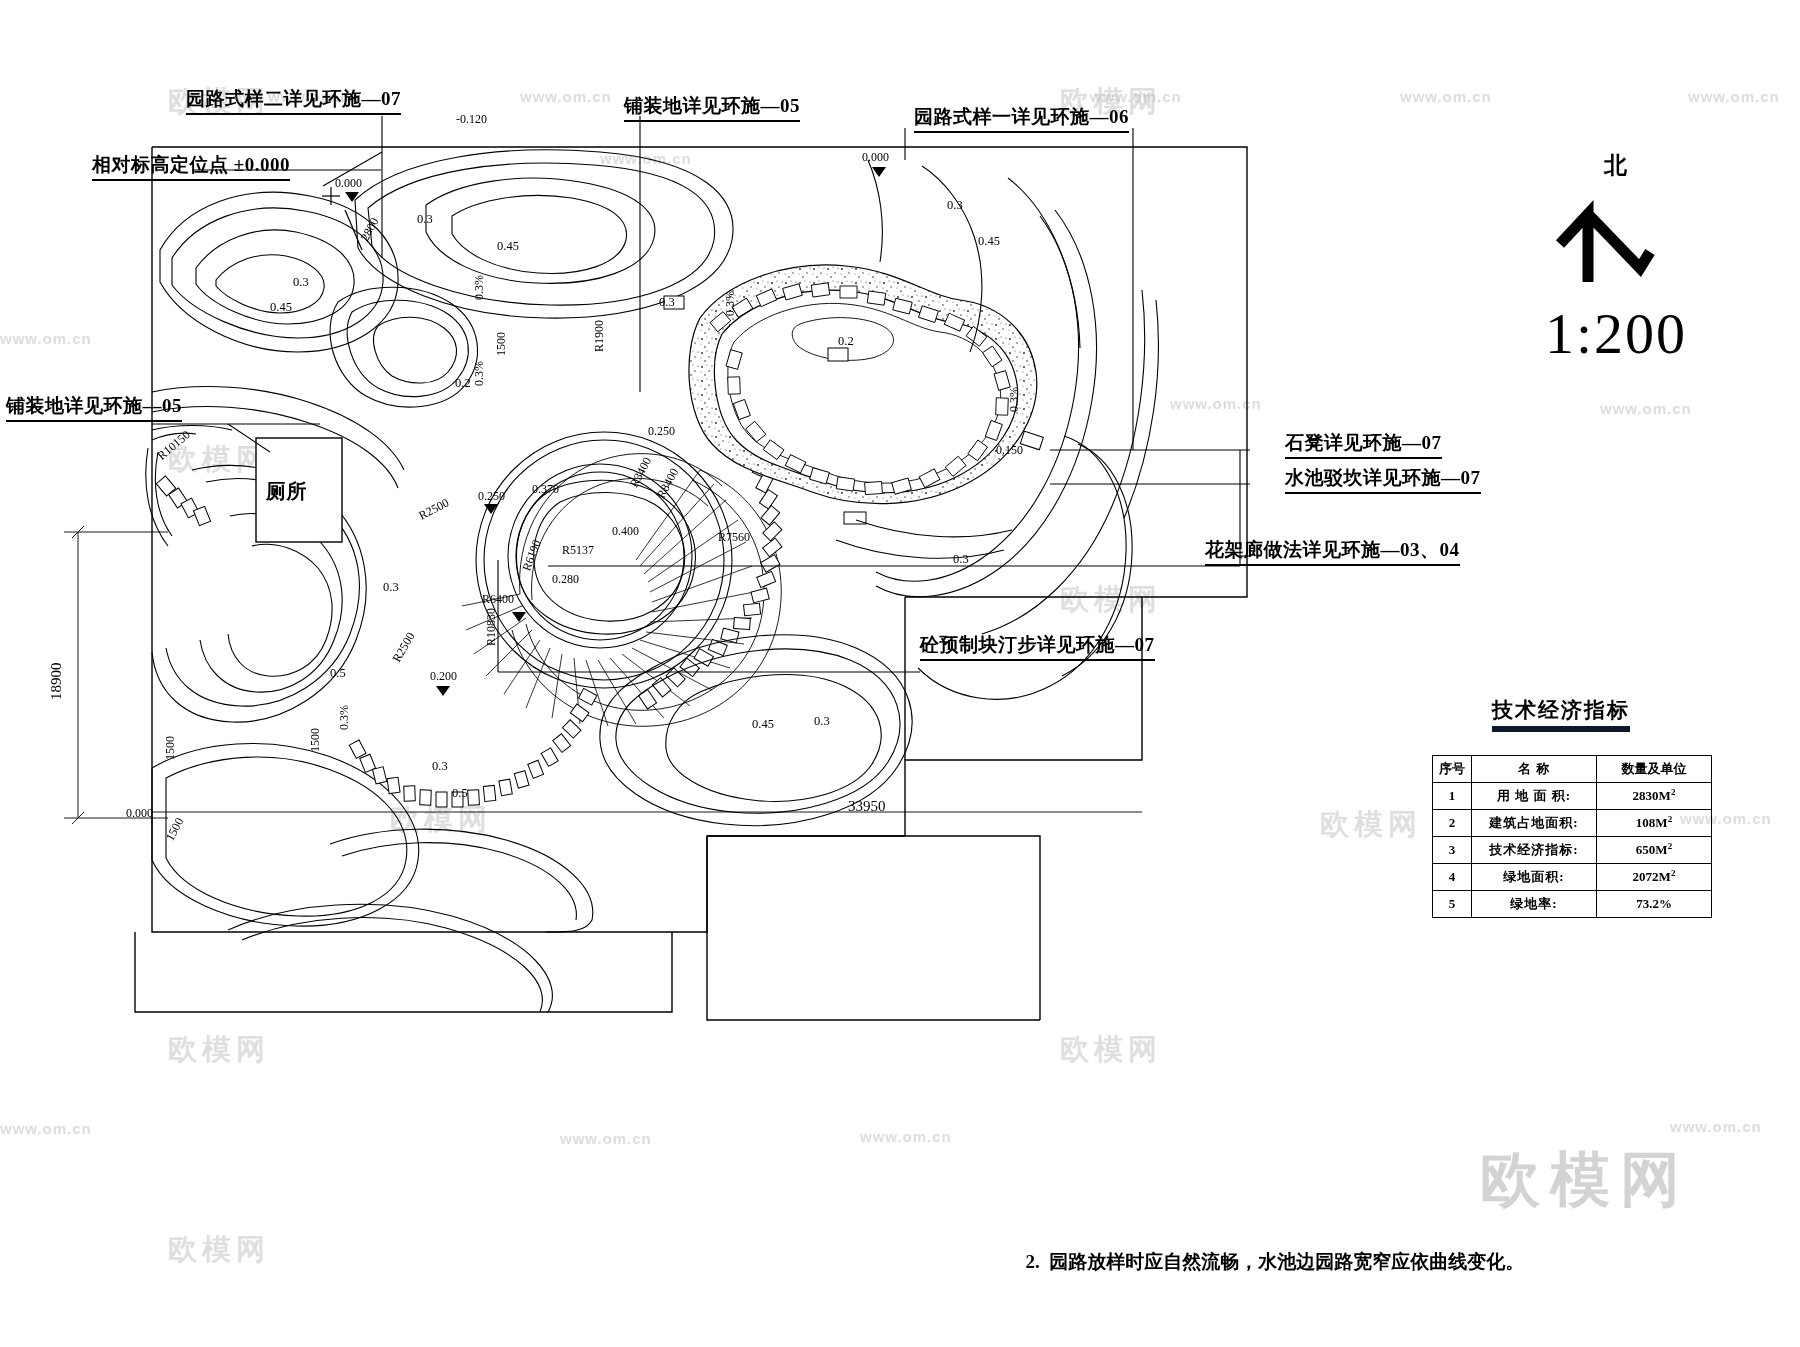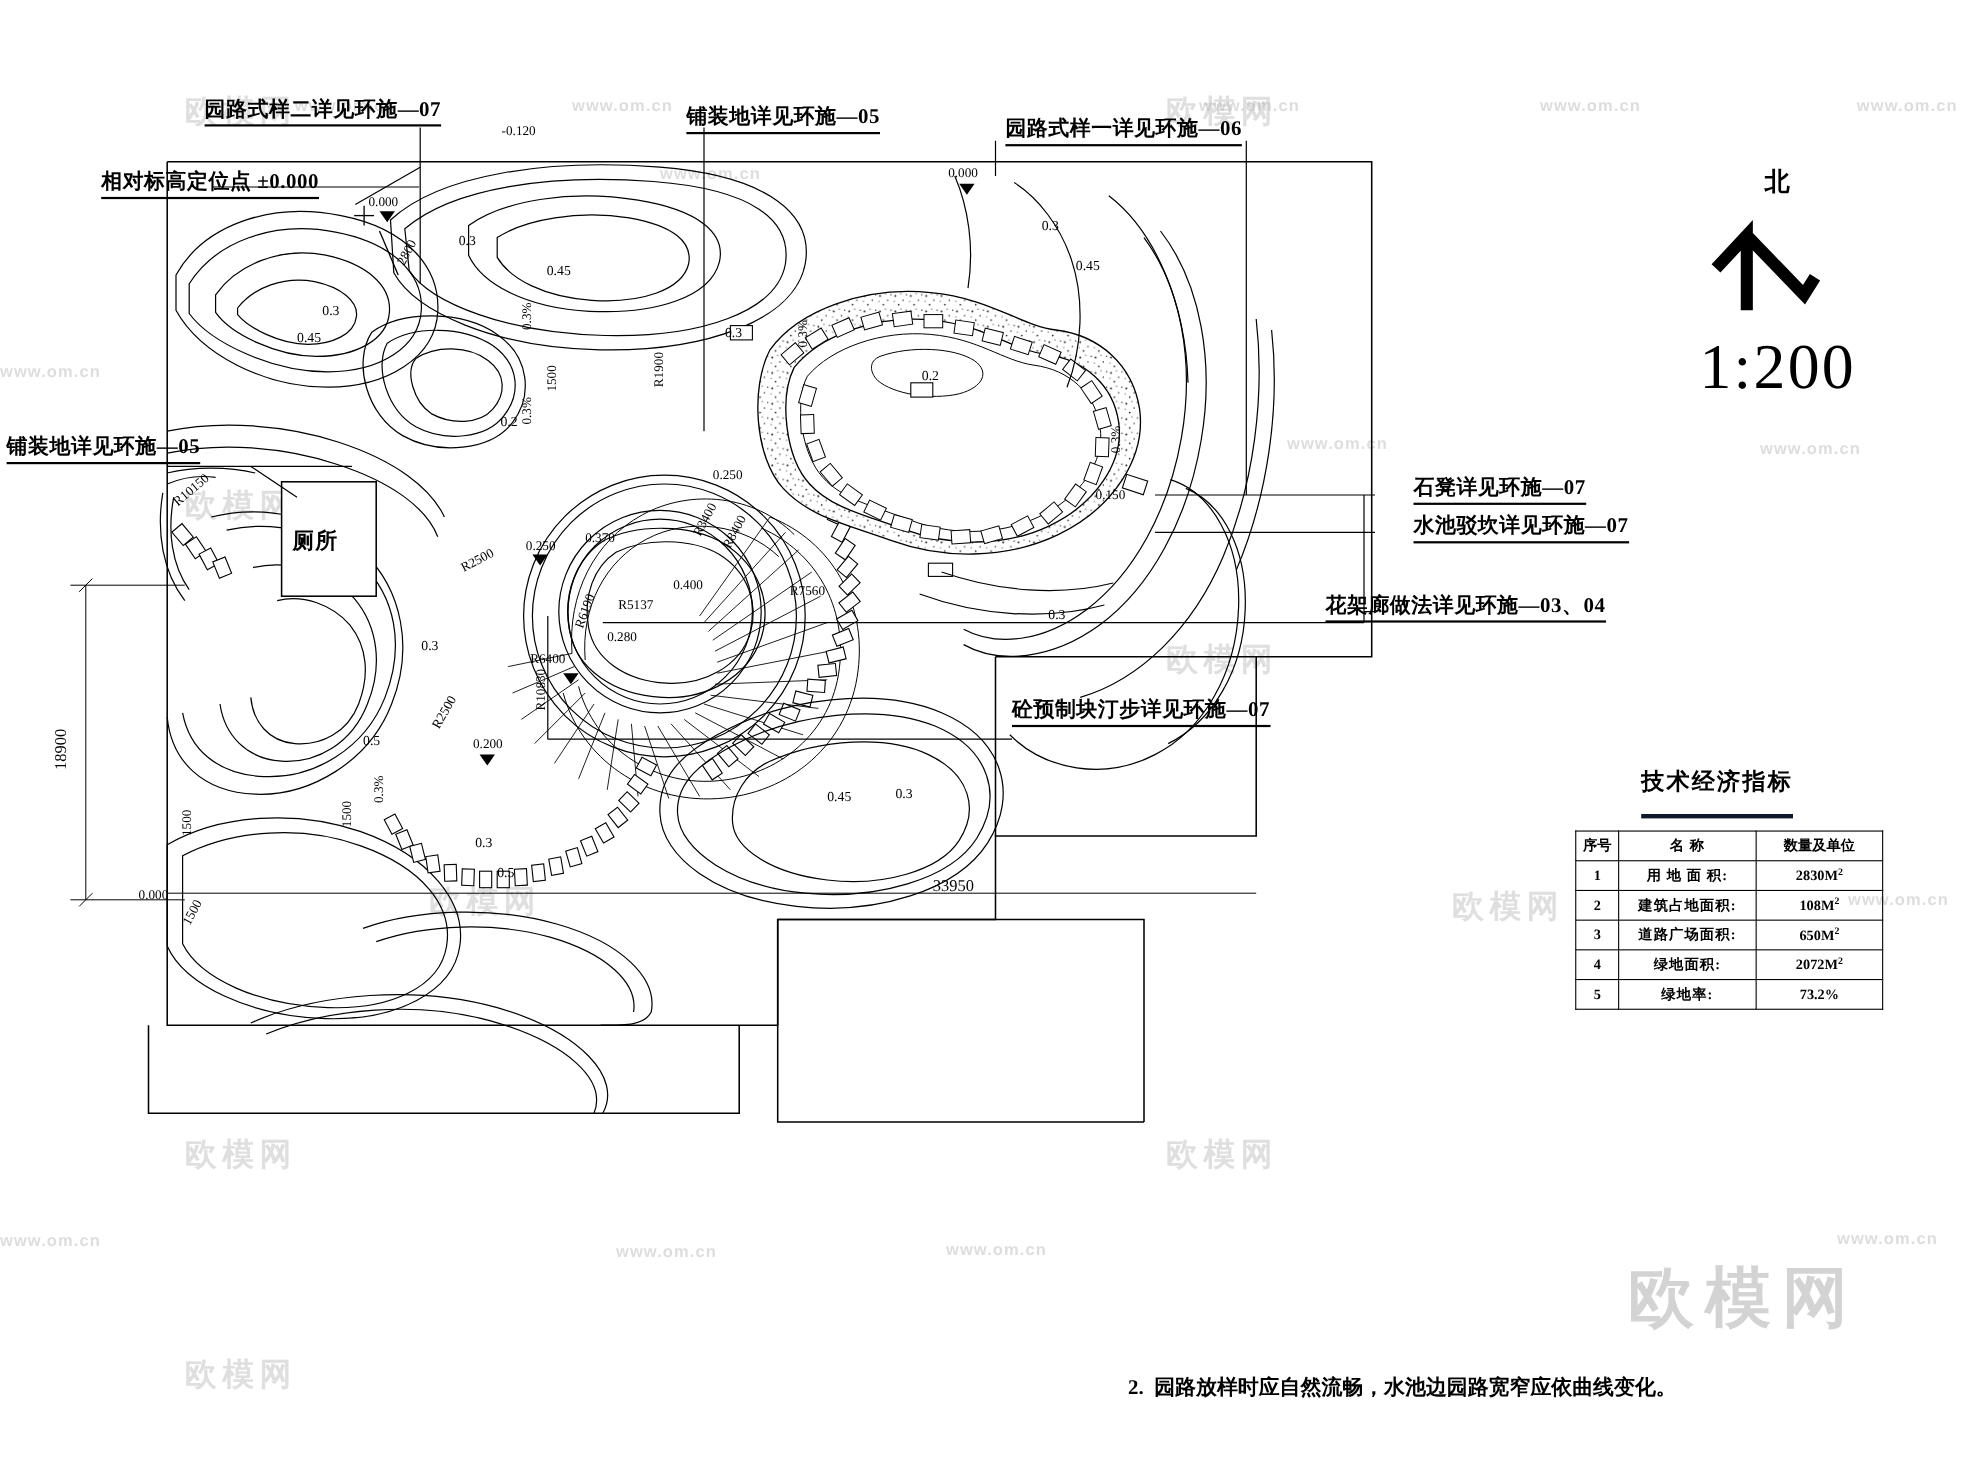--- a/index.html
+++ b/index.html
@@ -13,21 +13,21 @@
   .wm.cn{font-size:29px;color:rgba(185,185,185,.45);letter-spacing:5px;}
   .wm.big{font-size:60px;color:rgba(175,175,175,.55);letter-spacing:10px;}
   .lbl{position:absolute;white-space:nowrap;font-family:"Liberation Serif","DejaVu Serif",serif;
        font-weight:bold;font-size:19px;letter-spacing:.5px;}
   .dimtxt{position:absolute;font-size:12px;font-family:"Liberation Serif",serif;white-space:nowrap;}
   .contour{position:absolute;font-size:12.5px;font-family:"Liberation Serif",serif;white-space:nowrap;margin-top:20px;}
   #scaleTxt{position:absolute;font-size:58px;font-family:"Liberation Serif","DejaVu Serif",serif;
             letter-spacing:2px;}
   #northTxt{position:absolute;font-size:23px;font-weight:bold;}
   #tecTitle{position:absolute;font-size:21px;font-weight:bold;letter-spacing:2px;
-            border-bottom:4px solid #0f172a;padding-bottom:16px;}
+            border-bottom:6px solid #0f172a;padding-bottom:2px;}
   table.tec{position:absolute;border-collapse:collapse;font-family:"Liberation Serif",serif;}
   table.tec td{border:1.3px solid #000;text-align:center;font-size:13px;font-weight:bold;
                padding:4px 2px;height:18px;}
   table.tec td.c1{width:34px;margin-left:24px;}
   table.tec td.c2{width:120px;letter-spacing:1px;}
   table.tec td.c3{width:110px;}
   .sup{font-size:9px;vertical-align:super;}
   #notes{position:absolute;font-size:19px;font-weight:bold;line-height:31px;white-space:pre;}
   .ulabel{border-bottom:2px solid #000;padding-bottom:1px;}
 </style>
@@ -430,21 +430,21 @@
           <td class="c2">用 地 面 积:</td>
           <td class="c3">2830M<span class="sup">2</span></td>
         </tr>
         <tr>
           <td class="c1">2</td>
           <td class="c2">建筑占地面积:</td>
           <td class="c3">108M<span class="sup">2</span></td>
         </tr>
         <tr>
           <td class="c1">3</td>
-          <td class="c2">道路广场面积:</td>
+          <td class="c2">技术经济指标:</td>
           <td class="c3">650M<span class="sup">2</span></td>
         </tr>
         <tr>
           <td class="c1">4</td>
           <td class="c2">绿地面积:</td>
           <td class="c3">2072M<span class="sup">2</span></td>
         </tr>
         <tr>
           <td class="c1">5</td>
           <td class="c2">绿地率:</td>

